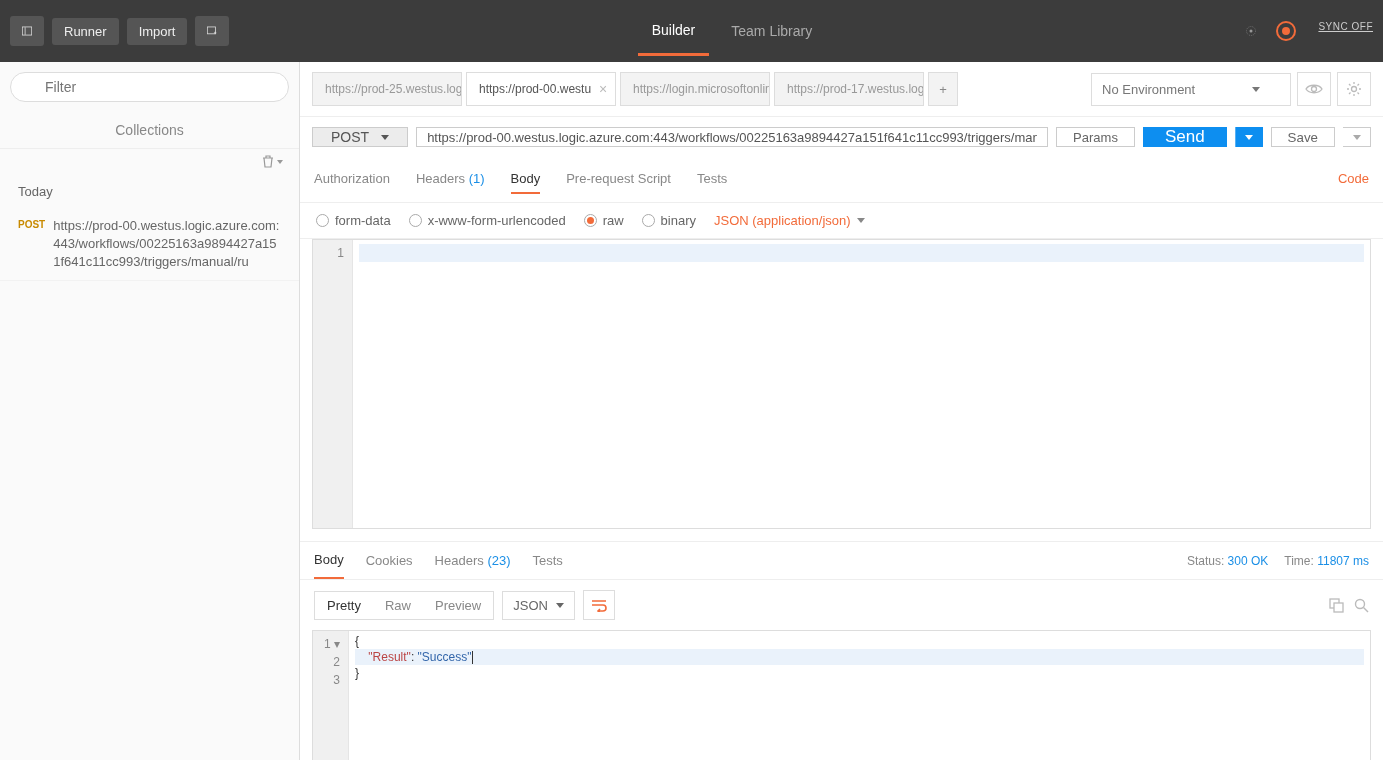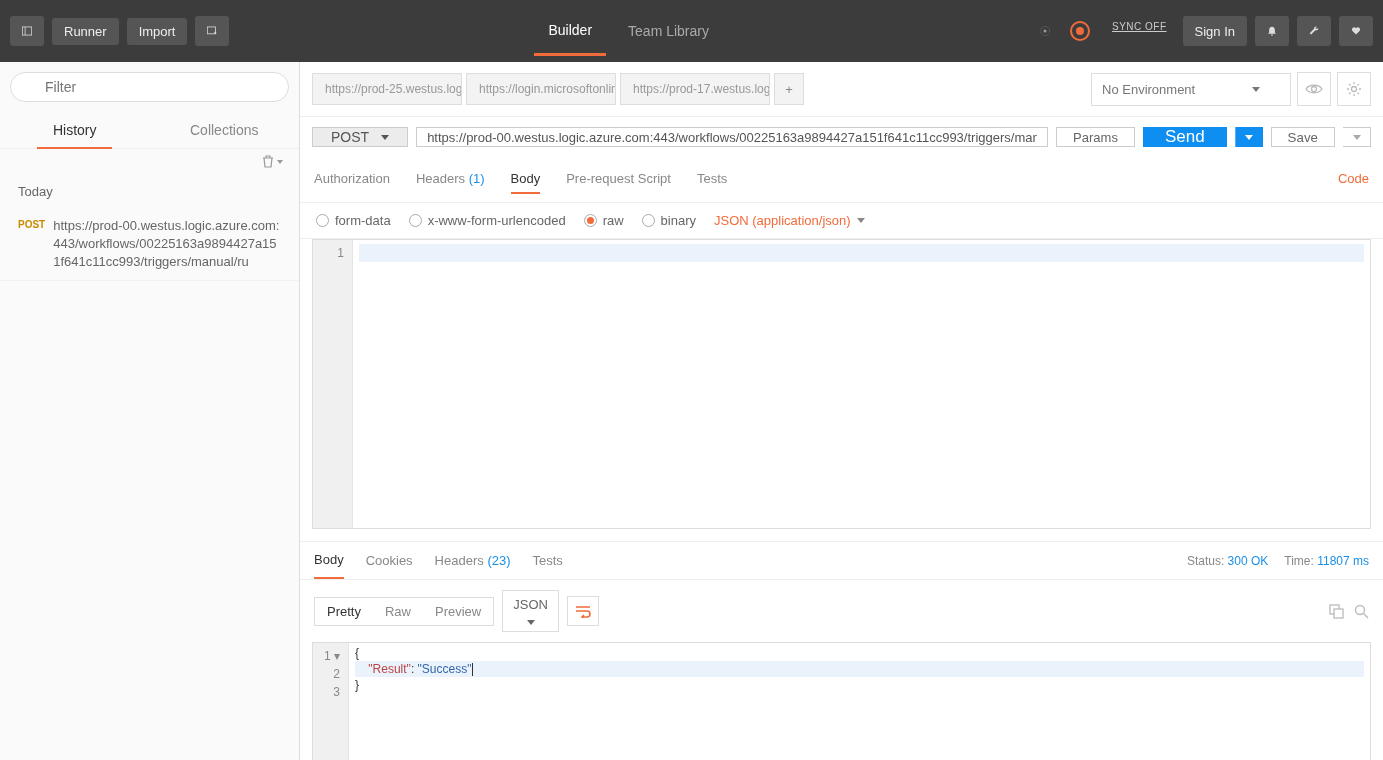--- a/index.html
+++ b/index.html
@@ -86,21 +86,21 @@
 .resp-tabs .st { color: #888; padding: 10px 0; cursor: pointer; font-size: 13px; }
 .resp-tabs .st.active { color: #333; border-bottom: 2px solid #f26b3a; }
 .resp-tabs .st .count { color: #1b8fe6; }
 .resp-meta { margin-left: auto; font-size: 12px; color: #888; display: flex; gap: 16px; }
 .resp-meta .v { color: #1b8fe6; }
 
 .resp-toolbar { display: flex; gap: 8px; padding: 10px 14px; align-items: center; }
 .resp-toolbar .seg { border: 1px solid #ddd; display: flex; }
 .resp-toolbar .seg > div { padding: 6px 12px; color: #888; cursor: pointer; font-size: 13px; }
 .resp-toolbar .seg > div.active { color: #333; }
-.resp-toolbar .sel { border: 1px solid #ddd; padding: 6px 10px; display: flex; align-items: center; gap: 8px; color: #666; cursor: pointer; font-size: 13px; flex-direction: column; }
+.resp-toolbar .sel { border: 1px solid #ddd; padding: 6px 10px; display: flex; align-items: center; gap: 8px; color: #666; cursor: pointer; font-size: 13px; }
 .resp-toolbar .wrap-icon { border: 1px solid #ddd; width: 32px; height: 30px; display: flex; align-items: center; justify-content: center; color: #f26b3a; cursor: pointer; }
 .resp-toolbar .right { margin-left: auto; display: flex; gap: 10px; color: #aaa; }
 .resp-toolbar .right .ibtn { cursor: pointer; }
 
 .resp-editor { border: 1px solid #ddd; margin: 0 12px; flex: 1; display: flex; font-family: Consolas, monospace; font-size: 12px; overflow: hidden; }
 .resp-editor .gutter { width: 36px; }
 .resp-editor .code { flex: 1; padding: 2px 6px; }
 .resp-editor .code div { line-height: 16px; height: 16px; }
 .tok-key { color: #b44; }
 .tok-str { color: #36a; }
@@ -139,53 +139,34 @@
   <button class="btn icon-btn" style="background:transparent">
     <svg width="20" height="20" viewBox="0 0 20 20">
         <circle cx="10" cy="10" r="9" fill="none" stroke="#999" stroke-width="1" stroke-dasharray="2 2"></circle>
         <circle cx="10" cy="10" r="3" fill="#999"></circle>
       </svg>
   </button>
   <div class="sync">
     <span class="dot"></span>
     <span>SYNC OFF</span>
   </div>
-  <div class="right-icons">
-    <button class="btn">Sign In</button>
-    <button class="btn icon-btn">
-      <svg width="14" height="14" viewBox="0 0 14 14">
-          <path d="M7 1 C9.5 1 11 3 11 6 L11 9 L12.5 11 L1.5 11 L3 9 L3 6 C3 3 4.5 1 7 1 Z M5.5 12 A1.5 1.5 0 0 0 8.5 12" fill="#ddd"></path>
-        </svg>
-    </button>
-    <button class="btn icon-btn">
-      <svg width="14" height="14" viewBox="0 0 14 14">
-          <path d="M13 3 A3 3 0 0 1 9 6 L3 12 L1 10 L7 4 A3 3 0 0 1 11 1 L9 3 L10 4 Z" fill="#ddd"></path>
-        </svg>
-    </button>
-    <button class="btn icon-btn">
-      <svg width="14" height="14" viewBox="0 0 14 14">
-          <path d="M7 12 L2 7 A3 3 0 0 1 7 3 A3 3 0 0 1 12 7 Z" fill="#ddd"></path>
-        </svg>
-    </button>
-  </div>
 </div>
 
 <div class="main">
   <div class="sidebar">
     <div class="filter-wrap">
       <span class="icon">
         <svg width="14" height="14" viewBox="0 0 14 14">
             <circle cx="6" cy="6" r="4.5" fill="none" stroke="#bbb" stroke-width="1.3"></circle>
             <line x1="9.5" y1="9.5" x2="13" y2="13" stroke="#bbb" stroke-width="1.3"></line>
           </svg>
       </span>
       <input class="filter" placeholder="Filter" style="">
     </div>
     <div class="side-tabs">
-      <div class="active">History</div>
       <div>Collections</div>
     </div>
     <div class="trash-row">
       <span style="display:flex;align-items:center;gap:3px;cursor:pointer;">
         <svg width="12" height="13" viewBox="0 0 12 13">
             <path d="M1 3 L11 3 M4 3 L4 1 L8 1 L8 3 M2 3 L3 12 L9 12 L10 3" fill="none" stroke="#999" stroke-width="1.2"></path>
           </svg>
         <span class="chev chev-sm"></span>
       </span>
     </div>
@@ -194,20 +175,24 @@
       <span class="method">POST</span>
       <span class="url">https://prod-00.westus.logic.azure.com:443/workflows/00225163a9894427a151f641c11cc993/triggers/manual/ru</span>
     </div>
   </div>
 
   <div class="content">
     <div class="tabs-row">
       <div class="tabs-group">
         <div class="req-tab">
             <span>https://prod-25.westus.logic</span>
+          </div>
+        <div class="req-tab active">
+            <span>https://prod-00.westu</span>
+            <span class="close">×</span>
           </div>
         <div class="req-tab">
             <span>https://login.microsoftonlin</span>
           </div>
         <div class="req-tab">
             <span>https://prod-17.westus.logic</span>
           </div>
         <div class="add-tab">+</div>
       </div>
       <div class="env-select">

